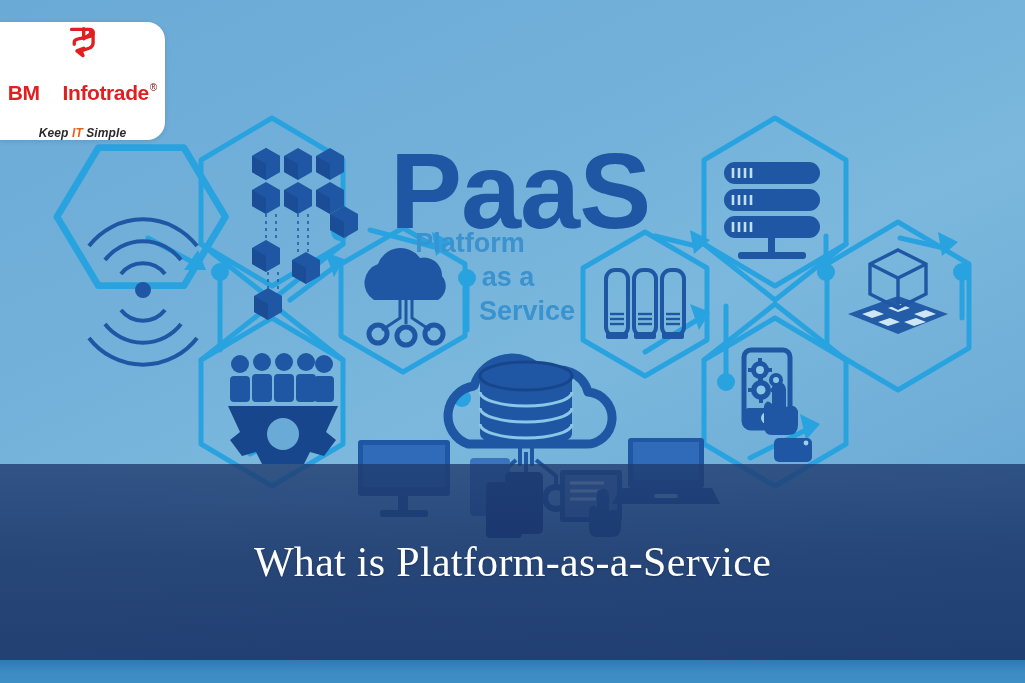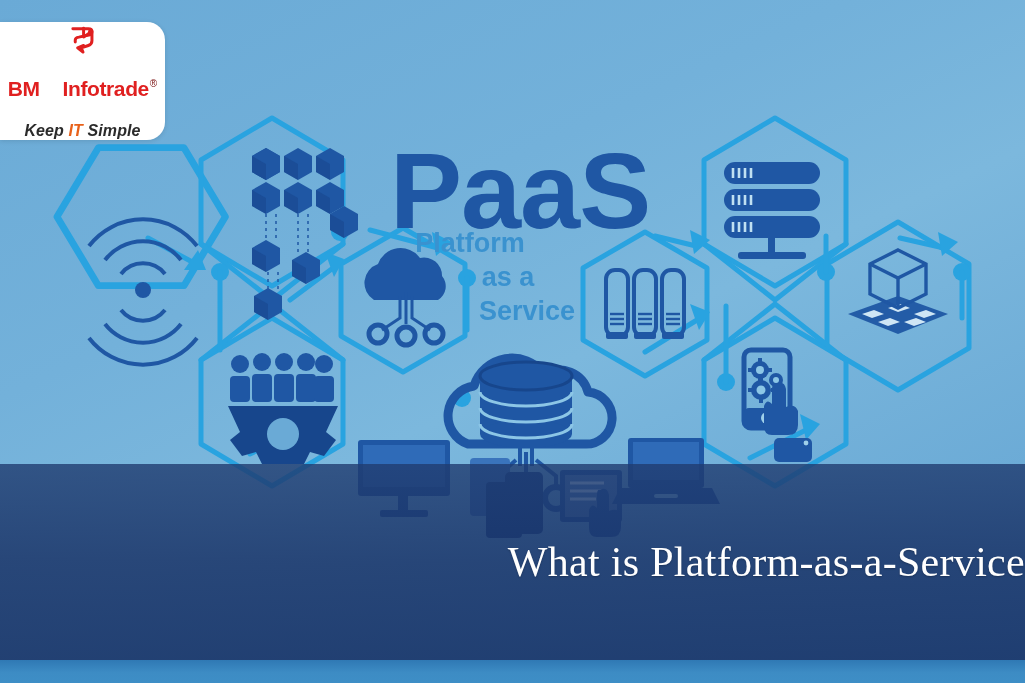--- a/index.html
+++ b/index.html
@@ -14,37 +14,37 @@
     background:linear-gradient(180deg,#2f79b4 0%,#3d8cc4 55%,#3e8ec6 100%);}
 
   
   .art{position:absolute;left:0;top:0;width:1025px;height:683px;}
 
   
   .title-overlay{position:absolute;left:0;top:464px;width:1025px;height:196px;
     background:linear-gradient(180deg,rgba(32,60,112,.80) 0%,rgba(26,52,104,.86) 50%,rgba(22,48,100,.88) 100%);}
 
   .title-wrap{position:absolute;left:0;top:464px;width:1025px;height:196px;
-    display:flex;flex-direction:column;align-items:flex-end;justify-content:center;gap:16px;}
+    display:flex;flex-direction:column;align-items:center;justify-content:center;gap:16px;}
   .title-line{font-family:"Liberation Serif","DejaVu Serif",serif;color:#ffffff;
     font-size:42px;line-height:1.05;letter-spacing:.3px;text-align:center;
     text-shadow:0 1px 2px rgba(0,0,0,.25);}
 
   
   .logo-card{position:absolute;left:0;top:22px;width:165px;height:118px;background:#ffffff;
     border-top-right-radius:18px;border-bottom-right-radius:18px;
     box-shadow:0 1px 5px rgba(0,0,0,.12);
     display:flex;flex-direction:column;align-items:center;justify-content:center;gap:18px;}
   .logo-mark{width:58px;height:52px;margin-top:2px;}
   .logo-word{display:flex;align-items:flex-start;margin-top:4px;}
   .logo-bm{font-family:"Liberation Sans",sans-serif;font-weight:bold;font-size:21px;color:#e02020;letter-spacing:-.4px;}
   .logo-info{font-family:"Liberation Sans",sans-serif;font-weight:bold;font-size:21px;color:#e02020;letter-spacing:-.4px;margin-left:5px;padding-left:18px;}
   .logo-reg{font-family:"Liberation Sans",sans-serif;font-size:10px;color:#7a1010;margin-left:1px;margin-top:1px;}
   .logo-tag{font-family:"Liberation Sans",sans-serif;font-style:italic;font-weight:bold;
-    font-size:16px;color:#2b2b2b;margin-top:3px;letter-spacing:.1px;}
+    font-size:12px;color:#2b2b2b;margin-top:3px;letter-spacing:.1px;}
   .logo-tag .it{color:#e8611a;}
 </style>
 </head>
 <body>
 
 <div id="stage">
 
   <div class="bg-sky"></div>
   <div class="bg-bottom-strip"></div>
 

